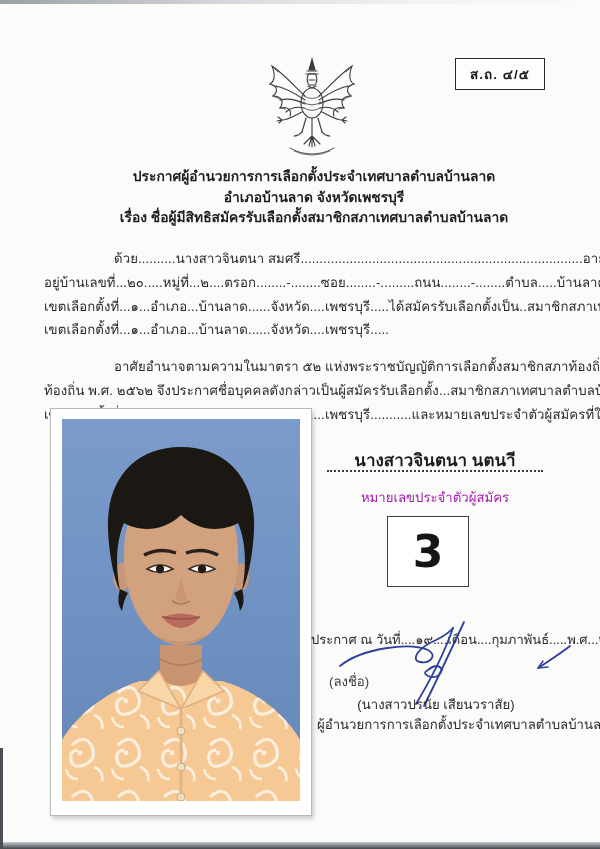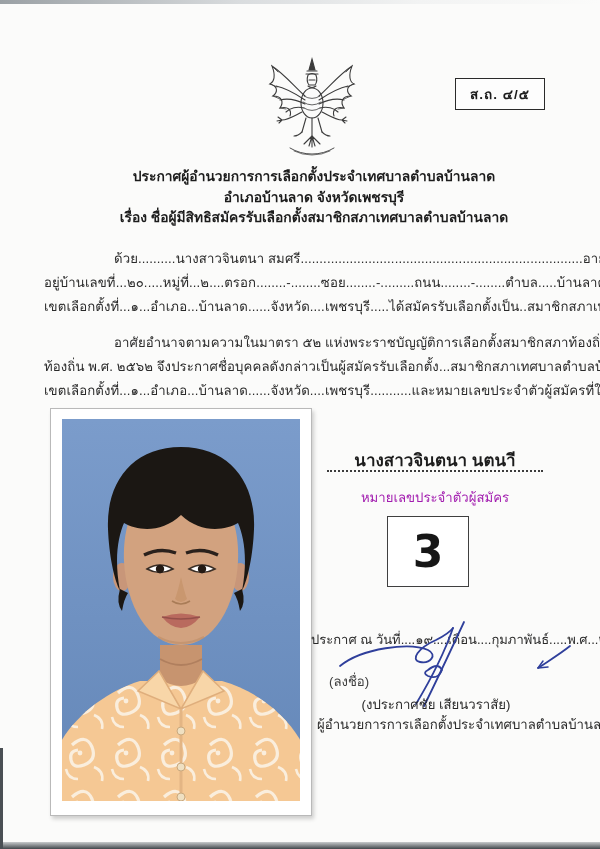--- a/index.html
+++ b/index.html
@@ -12,21 +12,21 @@
   
   .scan-top{position:absolute;left:0;top:0;width:600px;height:4px;
     background:linear-gradient(90deg,#9aa0a4,#d9dcde 40%,#f2f3f3 70%,#fbfbfa);}
   .scan-bottom{position:absolute;left:0;bottom:0;width:600px;height:7px;
     background:linear-gradient(180deg,#c7cacc,#42474b);}
   .scan-left{position:absolute;left:0;top:748px;width:3px;height:101px;background:#4a4f54;}
 
   .form-code-box{
     position:absolute;left:455px;top:58px;width:88px;height:30px;
     border:1.6px solid #2a2a2a;display:flex;align-items:center;justify-content:center;
-    font-weight:bold;font-size:13.5px;letter-spacing:1px;background:#fdfdfd;margin-top:20px;
+    font-weight:bold;font-size:13.5px;letter-spacing:1px;background:#fdfdfd;
   }
   .garuda{position:absolute;left:260px;top:56px;width:104px;height:104px;}
 
   .titles{position:absolute;left:0;top:167px;width:628px;text-align:center;}
   .title-line{font-weight:bold;font-size:13.8px;line-height:20.5px;}
 
   .bodytext{position:absolute;left:44px;top:247px;width:520px;font-size:13.2px;}
   .bodyline{white-space:nowrap;line-height:23.8px;letter-spacing:.1px;color:#2a2a2a;}
   .indent{text-indent:70px;}
   .p2{margin-top:13px;}
@@ -110,20 +110,21 @@
   <div class="title-line">ประกาศผู้อำนวยการการเลือกตั้งประจำเทศบาลตำบลบ้านลาด</div>
   <div class="title-line">อำเภอบ้านลาด  จังหวัดเพชรบุรี</div>
   <div class="title-line">เรื่อง ชื่อผู้มีสิทธิสมัครรับเลือกตั้งสมาชิกสภาเทศบาลตำบลบ้านลาด</div>
 </div>
 
 <div class="bodytext">
   <div>
     <div class="bodyline indent">ด้วย..........นางสาวจินตนา  สมศรี...........................................................................อายุ........๖๔........ปี</div>
     <div class="bodyline">อยู่บ้านเลขที่...๒๐.....หมู่ที่...๒....ตรอก........-........ซอย........-.........ถนน........-........ตำบล.....บ้านลาด..............................</div>
     <div class="bodyline">เขตเลือกตั้งที่...๑...อำเภอ...บ้านลาด......จังหวัด....เพชรบุรี.....ได้สมัครรับเลือกตั้งเป็น..สมาชิกสภาเทศบาลตำบลบ้านลาด</div>
+    <div class="bodyline">เขตเลือกตั้งที่...๑...อำเภอ...บ้านลาด......จังหวัด....เพชรบุรี.....</div>
   </div>
   <div class="p2">
     <div class="bodyline indent">อาศัยอำนาจตามความในมาตรา ๕๒ แห่งพระราชบัญญัติการเลือกตั้งสมาชิกสภาท้องถิ่นหรือผู้บริหาร</div>
     <div class="bodyline">ท้องถิ่น พ.ศ. ๒๕๖๒ จึงประกาศชื่อบุคคลดังกล่าวเป็นผู้สมัครรับเลือกตั้ง...สมาชิกสภาเทศบาลตำบลบ้านลาด</div>
     <div class="bodyline">เขตเลือกตั้งที่...๑...อำเภอ...บ้านลาด......จังหวัด....เพชรบุรี...........และหมายเลขประจำตัวผู้สมัครที่ใช้ลงคะแนน ดังนี้</div>
   </div>
 </div>
 
 <div class="photo-frame">
   <div class="photo-inner">
@@ -196,14 +197,14 @@
     <path d="M8 48 C30 30 78 24 96 32 C106 37 98 46 88 44 C78 42 86 30 104 22 C112 18 118 14 121 10"></path>
     <path d="M121 10 C112 36 96 66 84 86"></path>
     <path d="M132 4 C118 34 102 68 92 88"></path>
     <path d="M96 52 q10 -8 14 0 q-4 10 -14 6 q-6 -3 0 -6 Z"></path>
     <path d="M206 50 C218 42 228 36 238 28"></path>
     <path d="M206 50 l10 -1 M206 50 l5 -7" stroke-width="1.5"></path>
   </svg>
 </div>
 
 <div class="sign-label">(ลงชื่อ)</div>
-<div class="signer-name">(งประกาศชัย  เสียนวราสัย)</div>
+<div class="signer-name">(นางสาวปรนัย  เสียนวราสัย)</div>
 <div class="signer-title">ผู้อำนวยการการเลือกตั้งประจำเทศบาลตำบลบ้านลาด</div>
 
 </body></html>

